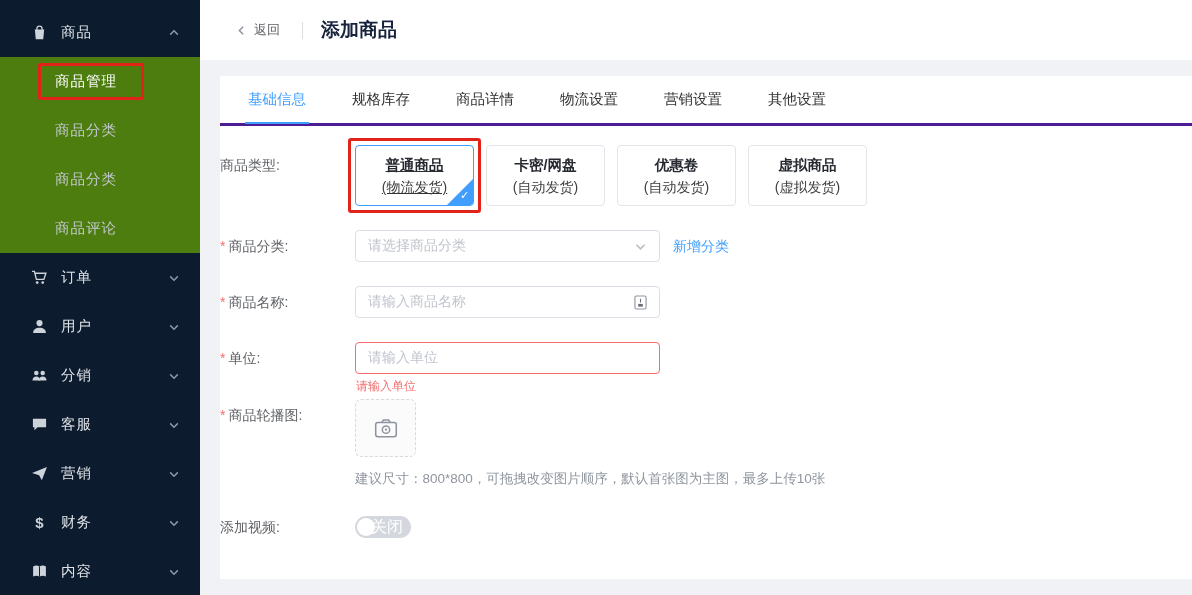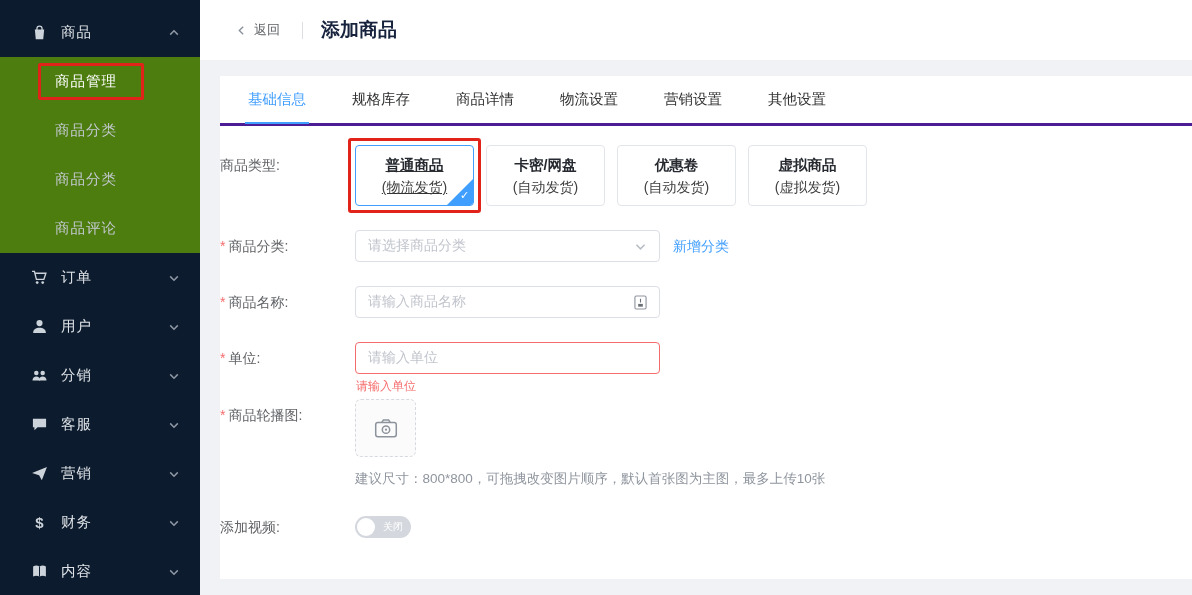--- a/index.html
+++ b/index.html
@@ -119,21 +119,21 @@
   .row-video .flabel { line-height:22px; }
   .toggle {
     width:56px; height:22px; border-radius:11px; background:#d4d8de;
     position:relative; cursor:pointer;
   }
   .toggle .knob {
     position:absolute; left:2px; top:2px; width:18px; height:18px;
     border-radius:50%; background:#ffffff;
   }
   .toggle .tg-label {
-    position:absolute; right:8px; top:0; line-height:22px; font-size:10px; color:#ffffff;
+    position:absolute; right:8px; top:0; line-height:22px; font-size:16px; color:#ffffff;
   }
   
   .row-status { margin-bottom:0; }
   .row-status .flabel { line-height:18px; }
   .radio-group { display:flex; align-items:center; }
   .radio-opt { display:flex; align-items:center; margin-right:22px; cursor:pointer; }
   .radio-label { font-size:14px; color:#303133; }
   svg { display:block; }
 </style>
 </head>

